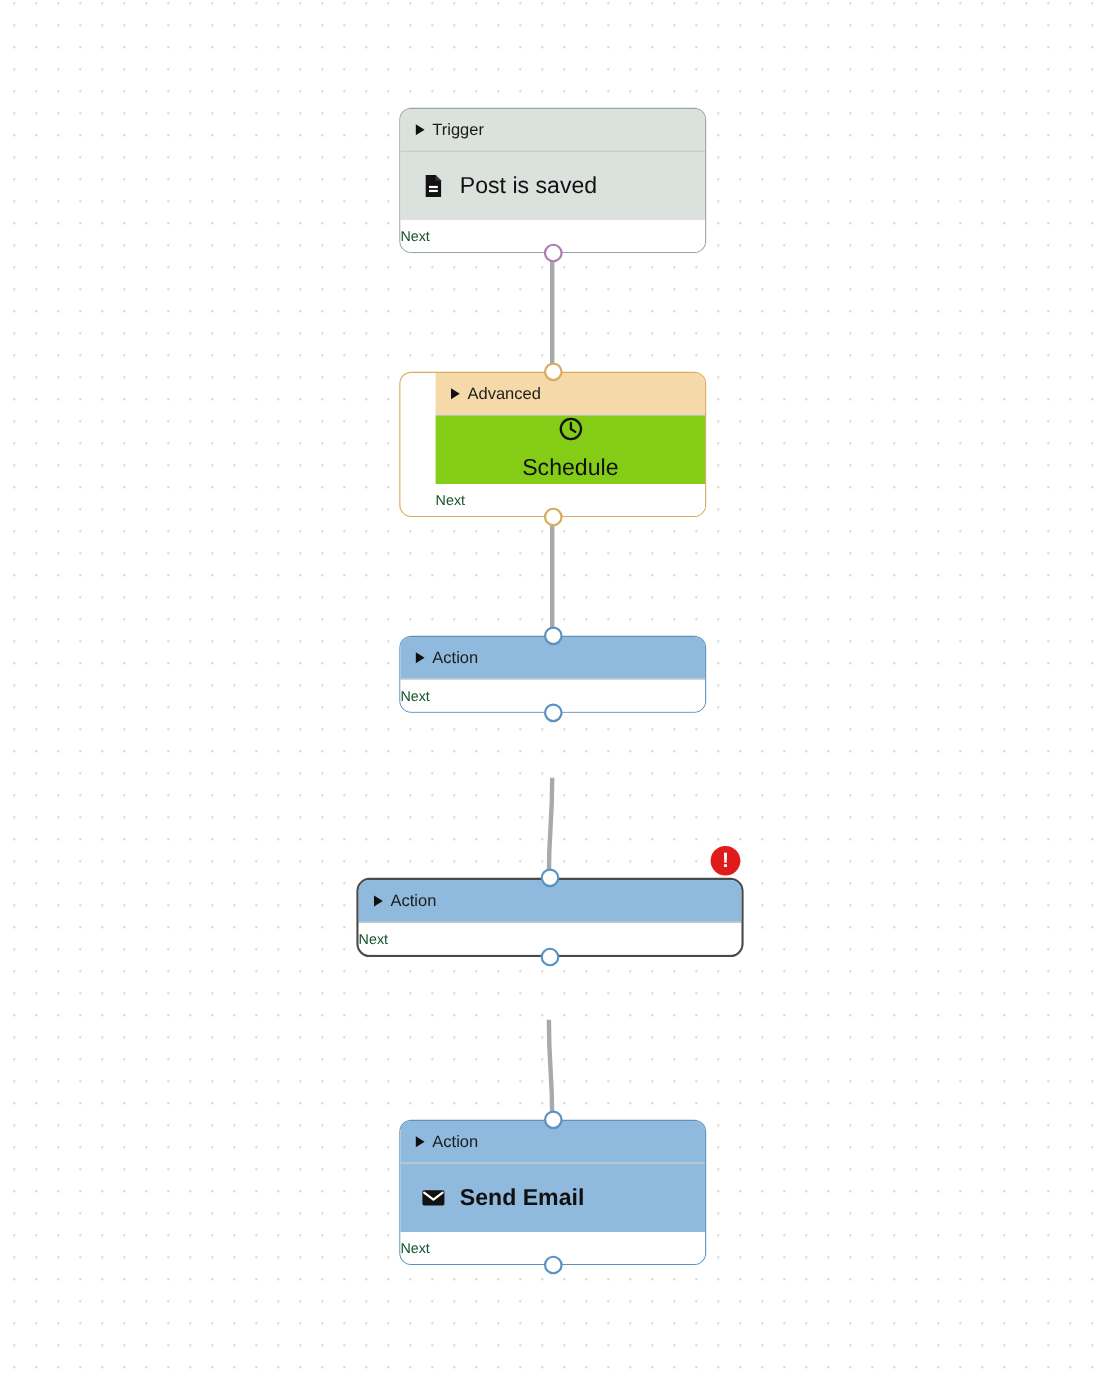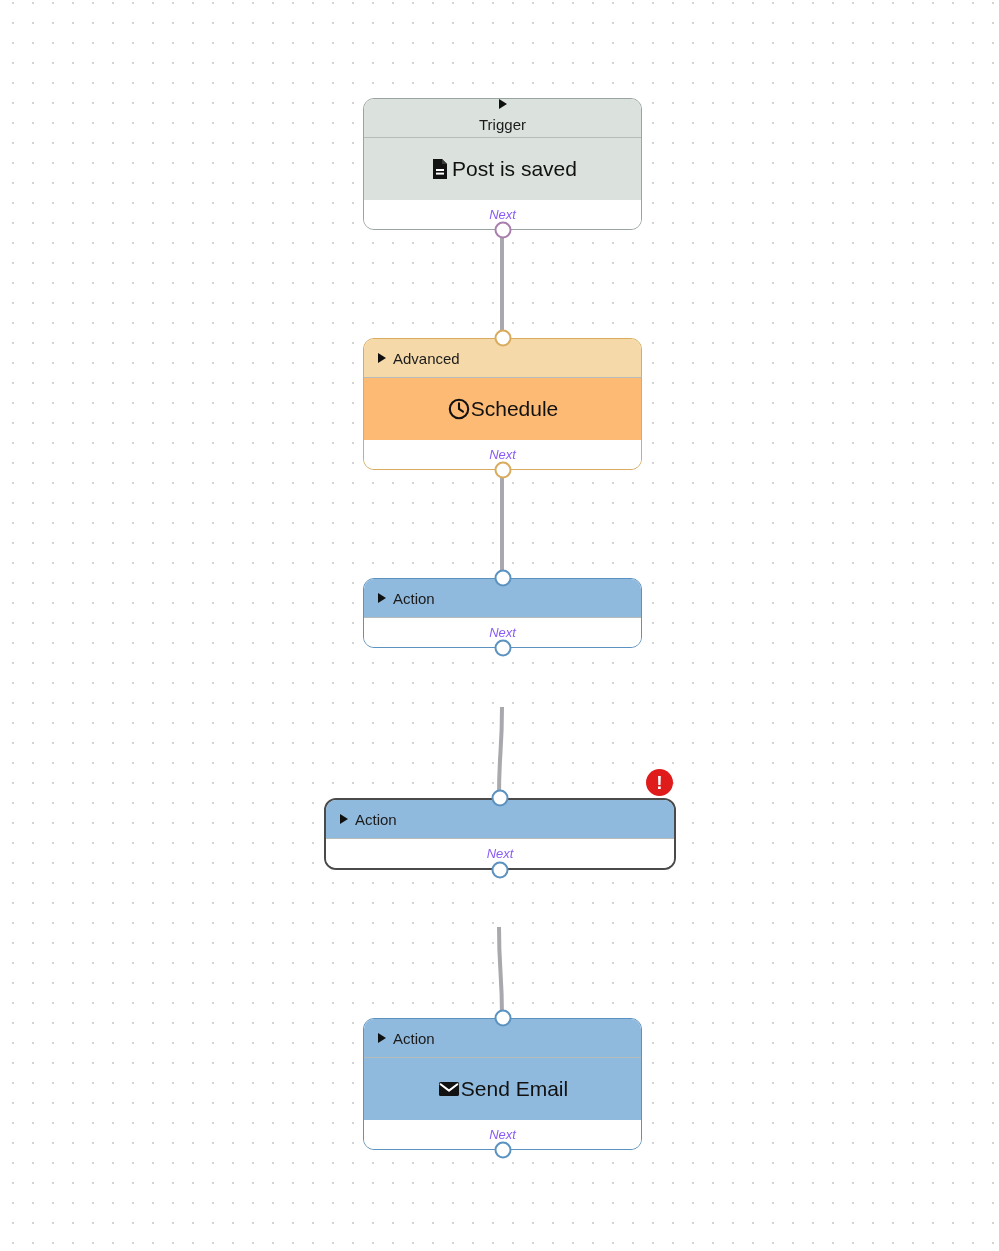--- a/index.html
+++ b/index.html
@@ -67,38 +67,36 @@
     border-bottom: 5.5px solid transparent;
   }
   .node-divider {
     height: 1px;
     background: #b6bdb9;
     width: 100%;
   }
   .node-body {
     display: flex;
     align-items: center;
-    gap: 0;
+    gap: 12px;
     padding: 0 18px;
     height: 62px;
-    justify-content: center;
   }
   .node-body .label {
     font-size: 21px;
     color: #111111;
     white-space: nowrap;
   }
   .node-footer {
     background: #ffffff;
-    text-align: center;
+    text-align: left;
     font-size: 13px;
-    color: #8b5cf6;
+    color: #14532d;
     height: 29px;
     line-height: 29px;
-    font-style: italic;
   }
 
   
   .glyph { flex: 0 0 auto; display: block; }
 
   
   .port {
     position: absolute;
     width: 17px;
     height: 17px;
@@ -139,46 +137,46 @@
 
   <svg id="edges" width="999" height="1251" viewBox="0 0 999 1251">
       <path d="M502 227 C502 282, 502 282, 502 337" fill="none" stroke="#a9a9ad" stroke-width="4"></path>
       <path d="M502 467 C502 522, 502 522, 502 577" fill="none" stroke="#a9a9ad" stroke-width="4"></path>
       <path d="M502 707 C502 752, 499 752, 499 797" fill="none" stroke="#a9a9ad" stroke-width="4"></path>
       <path d="M499 927 C499 972, 502 972, 502 1017" fill="none" stroke="#a9a9ad" stroke-width="4"></path>
     </svg>
 
 <div class="node" style="left: 363px; top: 98px; width: 279px;">
       <div class="node-inner" style="border-color: rgb(154, 165, 159);">
-        <div class="node-header" style="background: rgb(219, 226, 221); flex-direction: column;">
+        <div class="node-header" style="background: rgb(219, 226, 221);">
           <span class="caret"></span>
           <span>Trigger</span>
         </div>
         <div class="node-divider"></div>
         <div class="node-body" style="background: rgb(219, 226, 221);">
           <svg class="glyph" width="24" height="24" viewBox="0 0 24 24">
             <path d="M5 2h9l5 5v15H5z" fill="#121212"></path>
             <path d="M14 2l5 5h-5z" fill="#3a3a3a"></path>
             <rect x="8" y="12" width="8" height="2" fill="#ffffff"></rect>
             <rect x="8" y="15.6" width="8" height="2" fill="#ffffff"></rect>
           </svg>
           <span class="label">Post is saved</span>
         </div>
         <div class="node-footer">Next</div>
       </div>
       <div class="port bottom" style="border-color: rgb(169, 127, 174);"></div>
     </div>
     <div class="node" style="left: 363px; top: 338px; width: 279px;">
-      <div class="node-inner" style="border-color: rgb(216, 171, 94);">
+      <div class="node-inner" style="border-color: rgb(216, 171, 94); padding-left: 32px;">
         <div class="node-header" style="background: rgb(245, 217, 168);">
           <span class="caret"></span>
           <span>Advanced</span>
         </div>
         <div class="node-divider"></div>
-        <div class="node-body" style="background: #fdba74;">
+        <div class="node-body" style="background: #84cc16; flex-direction: column;">
           <svg class="glyph" width="24" height="24" viewBox="0 0 24 24">
             <circle cx="12" cy="12" r="9.2" fill="none" stroke="#121212" stroke-width="2.1"></circle>
             <path d="M12 6.4V12l4 2.6" fill="none" stroke="#121212" stroke-width="2.1" stroke-linecap="round"></path>
           </svg>
           <span class="label">Schedule</span>
         </div>
         <div class="node-footer">Next</div>
       </div>
       <div class="port top" style="border-color: rgb(216, 171, 94);"></div>
       <div class="port bottom" style="border-color: rgb(216, 171, 94);"></div>
@@ -207,21 +205,21 @@
       <div class="port top" style="border-color: rgb(91, 146, 192);"></div>
       <div class="port bottom" style="border-color: rgb(91, 146, 192);"></div>
     </div>
     <div class="node" style="left: 363px; top: 1018px; width: 279px;">
       <div class="node-inner" style="border-color: rgb(91, 146, 192);">
         <div class="node-header" style="background: rgb(143, 186, 221);">
           <span class="caret"></span>
           <span>Action</span>
         </div>
         <div class="node-divider"></div>
-        <div class="node-body" style="background: rgb(143, 186, 221);">
+        <div class="node-body" style="background: rgb(143, 186, 221); font-weight: bold;">
           <svg class="glyph" width="24" height="24" viewBox="0 0 24 24">
             <rect x="2" y="5" width="20" height="14" rx="1.6" fill="#121212"></rect>
             <path d="M3.6 7.2L12 13.6l8.4-6.4" fill="none" stroke="#ffffff" stroke-width="2" stroke-linejoin="round" stroke-linecap="round"></path>
           </svg>
           <span class="label">Send Email</span>
         </div>
         <div class="node-footer">Next</div>
       </div>
       <div class="port top" style="border-color: rgb(91, 146, 192);"></div>
       <div class="port bottom" style="border-color: rgb(91, 146, 192);"></div>

